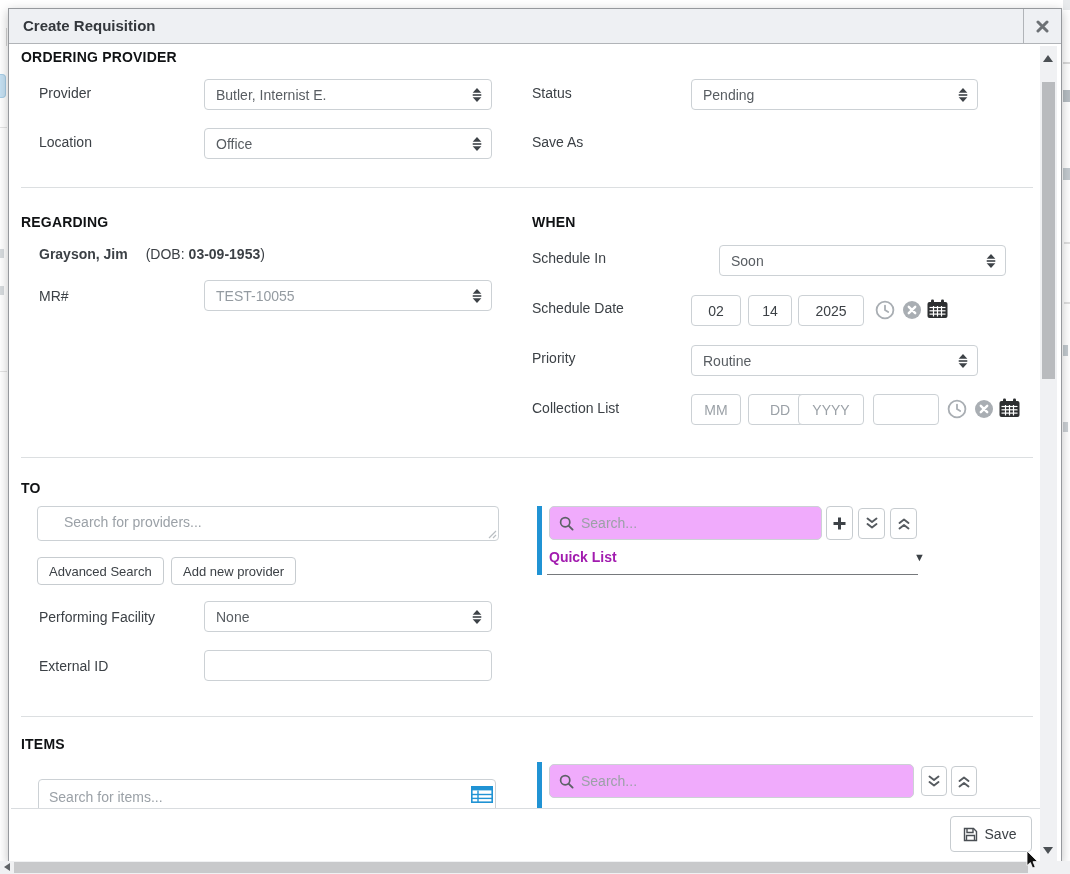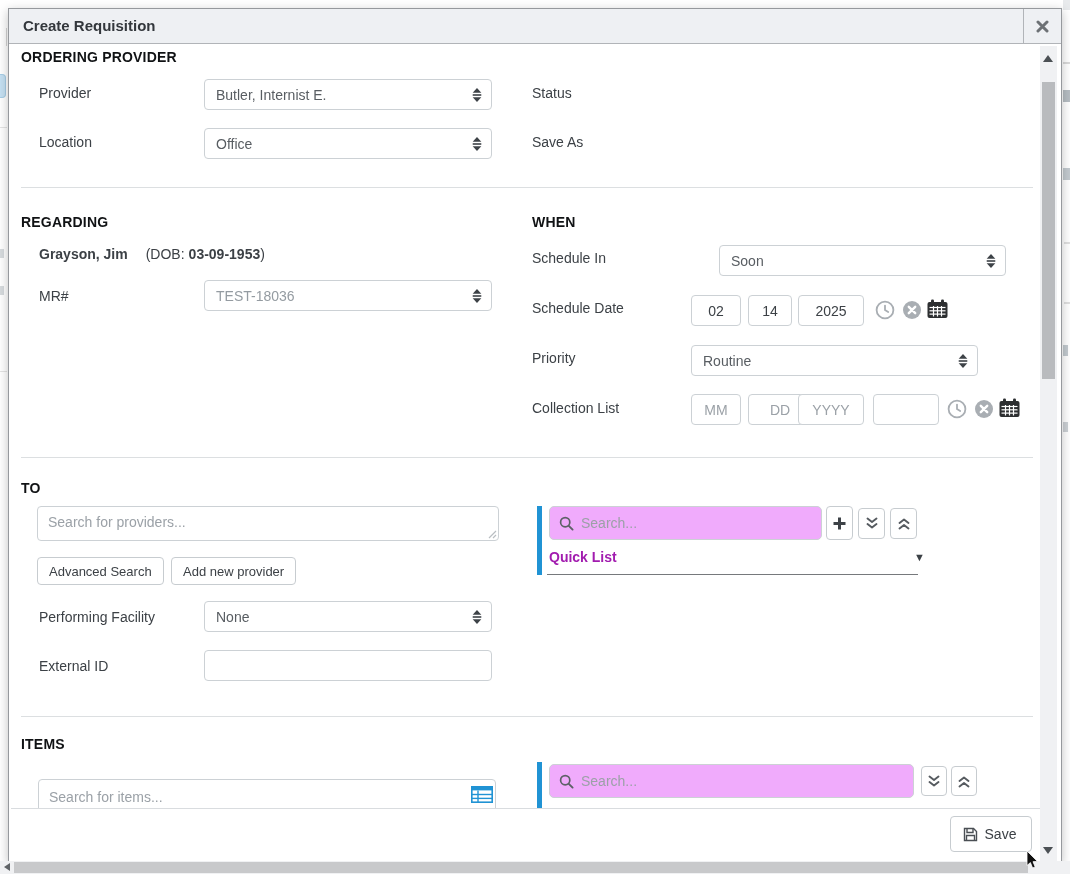--- a/index.html
+++ b/index.html
@@ -42,21 +42,21 @@
     cursor: pointer; white-space: nowrap; }
   .ibtn { position: absolute; background: #fff; border: 1px solid #c7ccd0; border-radius: 4px;
     display: flex; align-items: center; justify-content: center; cursor: pointer; }
   .sbox { position: absolute; background: #f0abfc; border: 1px solid #ccd1d5; border-radius: 5px;
     display: flex; align-items: center; gap: 7px; padding: 0 9px; }
   .sbox input { border: 0; outline: 0; padding: 0; flex: 1; min-width: 0;
     font: 14px "Liberation Sans","DejaVu Sans",sans-serif; color: #3c4146; background: transparent; }
   .bar { position: absolute; width: 5px; background: var(--accent, #2093d4); }
   .ta { position: absolute; background: #fff; border: 1px solid #ccd1d5; border-radius: 4px;
     resize: none; font: 14px "Liberation Sans","DejaVu Sans",sans-serif; color: #3c4146;
-    padding: 7px 10px; outline: none; }
+    padding: 7px 26px; outline: none; }
   .ql { position: absolute; font-size: 14px; font-weight: bold; color: #a21caf; }
   .caret { position: absolute; font-size: 11px; color: #3c4146; cursor: pointer; }
   .uline { position: absolute; height: 1px; background: #76797c; }
   .vsb { position: absolute; left: 1031px; top: 37px; width: 17px; height: 817px; background: #f0f1f3; }
   .vthumb { position: absolute; left: 2px; top: 36px; width: 13px; height: 297px; background: #b9bbbe; }
   .tri-up { position: absolute; left: 3px; top: 9px; width: 0; height: 0;
     border-left: 5px solid transparent; border-right: 5px solid transparent;
     border-bottom: 7px solid #4b5054; }
   .tri-down { position: absolute; left: 3px; bottom: 9px; width: 0; height: 0;
     border-left: 5px solid transparent; border-right: 5px solid transparent;
@@ -109,20 +109,28 @@
     <div class="sel" style="left:195px;top:70px;width:288px;">
       <span class="sval">Butler, Internist E.</span>
       <span class="arrow"><svg width="10" height="15" viewBox="0 0 10 15">
             <path d="M5 .5 L9.3 5.3 H.7 Z" fill="#3d4247"></path>
             <rect x=".7" y="6.7" width="8.6" height="1.6" fill="#3d4247"></rect>
             <path d="M5 14.5 L.7 9.7 H9.3 Z" fill="#3d4247"></path>
           </svg></span>
     </div>
 
     <div class="lbl" style="left:523px;top:76px;">Status</div>
+    <div class="sel" style="left:682px;top:70px;width:287px;">
+      <span class="sval">Pending</span>
+      <span class="arrow"><svg width="10" height="15" viewBox="0 0 10 15">
+            <path d="M5 .5 L9.3 5.3 H.7 Z" fill="#3d4247"></path>
+            <rect x=".7" y="6.7" width="8.6" height="1.6" fill="#3d4247"></rect>
+            <path d="M5 14.5 L.7 9.7 H9.3 Z" fill="#3d4247"></path>
+          </svg></span>
+    </div>
 
     <div class="lbl" style="left:30px;top:125px;">Location</div>
     <div class="sel" style="left:195px;top:119px;width:288px;">
       <span class="sval">Office</span>
       <span class="arrow"><svg width="10" height="15" viewBox="0 0 10 15">
             <path d="M5 .5 L9.3 5.3 H.7 Z" fill="#3d4247"></path>
             <rect x=".7" y="6.7" width="8.6" height="1.6" fill="#3d4247"></rect>
             <path d="M5 14.5 L.7 9.7 H9.3 Z" fill="#3d4247"></path>
           </svg></span>
     </div>
@@ -130,21 +138,21 @@
     <div class="lbl" style="left:523px;top:125px;">Save As</div>
 
     <div class="sep" style="top:178px;"></div>
 
     <div class="hd" style="left:12px;top:205px;">REGARDING</div>
     <div class="lbl" style="left:30px;top:237px;">
       <span class="bold">Grayson, Jim</span><span style="margin-left:18px;"><span>(DOB:</span><span class="bold" style="margin-left:4px;">03-09-1953</span><span>)</span></span>
     </div>
     <div class="lbl" style="left:30px;top:279px;">MR#</div>
     <div class="sel" style="left:195px;top:271px;width:288px;color:#949ba1;">
-      <span class="sval">TEST-18036</span>
+      <span class="sval">TEST-10055</span>
       <span class="arrow"><svg width="10" height="15" viewBox="0 0 10 15">
             <path d="M5 .5 L9.3 5.3 H.7 Z" fill="#3d4247"></path>
             <rect x=".7" y="6.7" width="8.6" height="1.6" fill="#3d4247"></rect>
             <path d="M5 14.5 L.7 9.7 H9.3 Z" fill="#3d4247"></path>
           </svg></span>
     </div>
 
     <div class="hd" style="left:523px;top:205px;">WHEN</div>
 
     <div class="lbl" style="left:523px;top:241px;">Schedule In</div>

